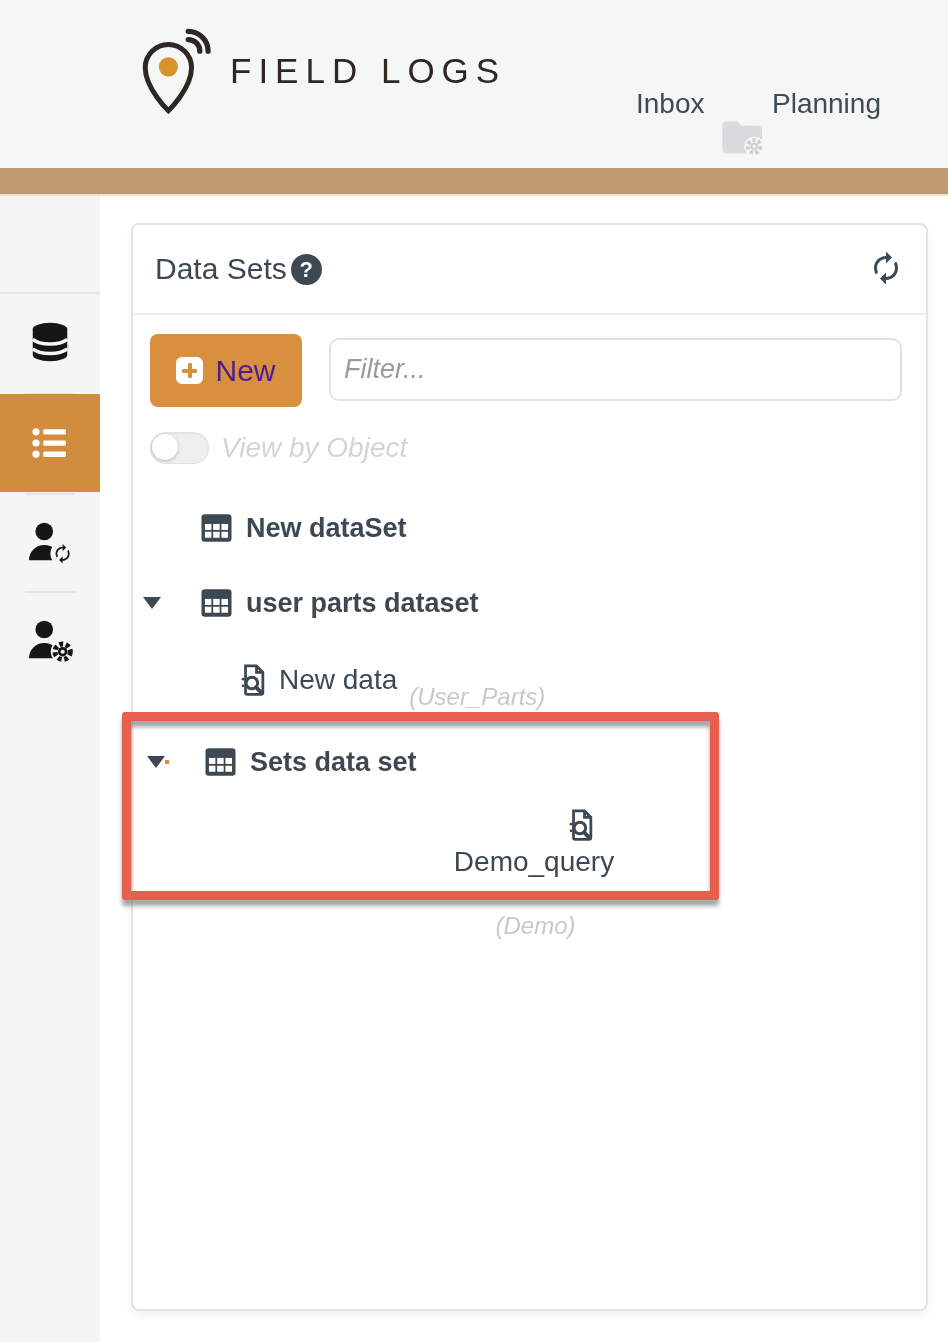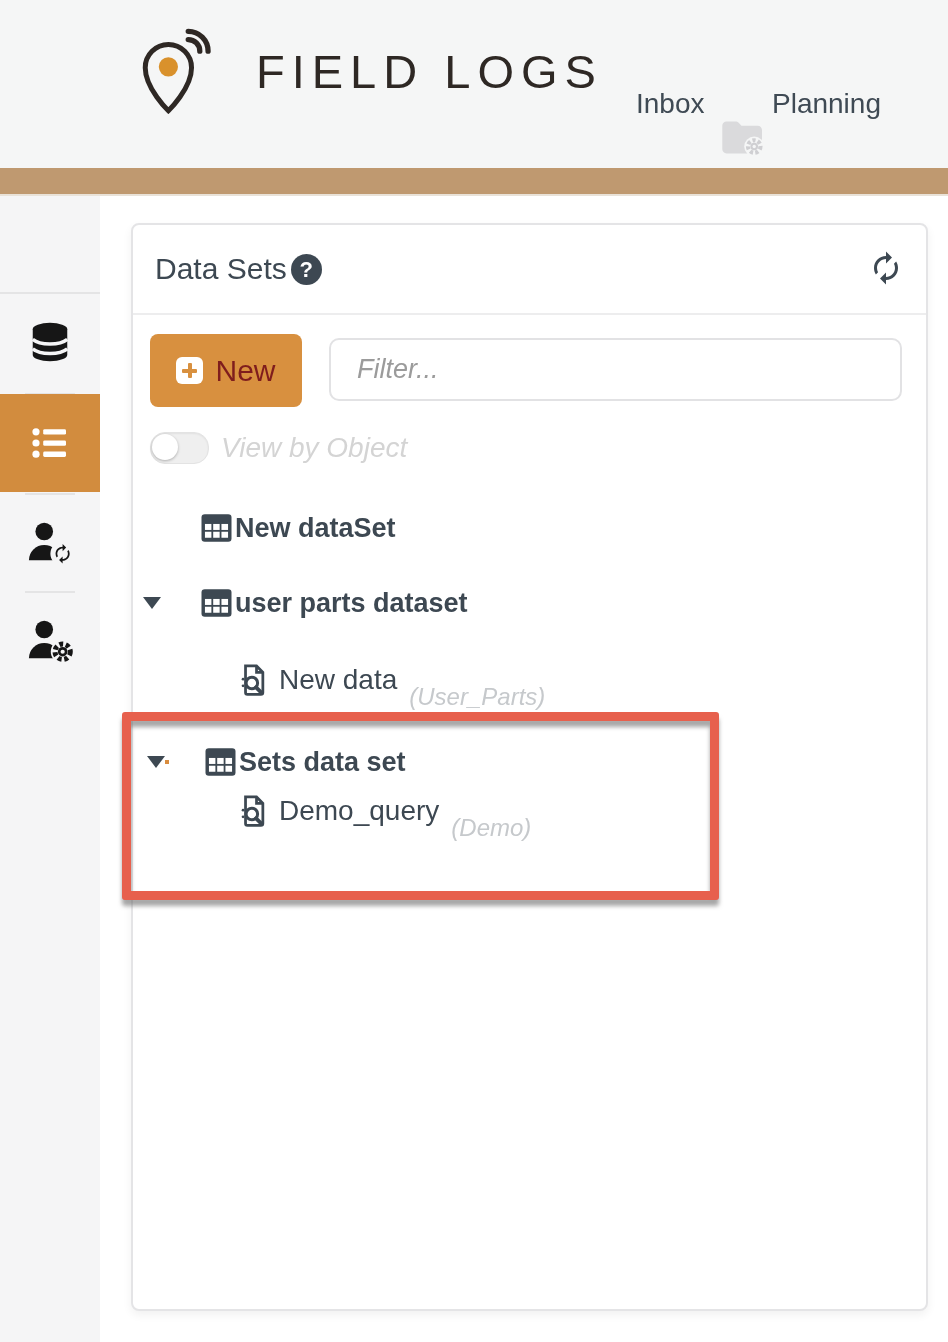--- a/index.html
+++ b/index.html
@@ -4,21 +4,21 @@
 <style>
   html,body{margin:0;padding:0;}
   body{
     width:948px;height:1342px;position:relative;overflow:hidden;
     background:#ffffff;font-family:"Liberation Sans",sans-serif;
     -webkit-font-smoothing:antialiased;
   }
   
   .header{position:absolute;left:0;top:0;width:948px;height:168px;background:#f5f6f6;}
   .brand{position:absolute;left:136px;top:28px;display:flex;align-items:center;gap:16px;cursor:pointer;}
-  .brand-word{font-size:47px;font-weight:300;letter-spacing:7px;color:#2e2824;white-space:nowrap;margin-left:26px;}
+  .brand-word{font-size:35px;font-weight:300;letter-spacing:7px;color:#2e2824;white-space:nowrap;}
   .nav-link{position:absolute;top:52px;font-size:28px;color:#3f4a54;cursor:pointer;margin-top:36px;}
   .nav-inbox{left:636px;}
   .nav-planning{left:772px;}
   .project-row{position:absolute;left:720px;top:118px;display:flex;align-items:center;gap:10px;cursor:pointer;}
   .project-label{font-size:28px;color:#3f4a54;white-space:nowrap;}
   
   .accent-bar{position:absolute;left:0;top:168px;width:948px;height:26px;background:#bf9970;border-bottom:2px solid #e9e2d8;}
   
   .sidebar{position:absolute;left:0;top:196px;width:100px;height:1146px;background:#f5f5f6;}
   .sb-divider{position:absolute;left:0;width:100px;height:0;border-top:2px solid #e4e4e5;}
@@ -29,51 +29,51 @@
   .panel{position:absolute;left:131px;top:223px;width:797px;height:1088px;background:#ffffff;
     border:2px solid #e4e4e6;border-radius:8px;box-shadow:0 4px 10px rgba(0,0,0,.06);box-sizing:border-box;}
   .panel-header{position:absolute;left:0;top:0;right:0;height:88px;border-bottom:2px solid #ededee;}
   .panel-title-wrap{position:absolute;left:22px;top:0;height:88px;display:flex;align-items:center;gap:4px;}
   .panel-title{font-size:30px;color:#3d4852;}
   .help-badge{width:31px;height:31px;border-radius:50%;background:#3d4852;color:#fff;font-size:22px;font-weight:700;
     line-height:31px;text-align:center;cursor:pointer;}
   .refresh-btn{position:absolute;right:22px;top:25px;width:36px;height:36px;cursor:pointer;}
   
   .new-btn{position:absolute;left:17px;top:109px;width:152px;height:73px;background:#d8903f;border:none;border-radius:8px;
-    color:#7f1d1d;font-size:30px;font-family:"Liberation Sans",sans-serif;display:flex;align-items:center;justify-content:center;gap:12px;cursor:pointer;}
+    color:#4c1d95;font-size:30px;font-family:"Liberation Sans",sans-serif;display:flex;align-items:center;justify-content:center;gap:12px;cursor:pointer;}
   .plus-icon{position:relative;width:27px;height:27px;background:#fff;border-radius:6px;flex:none;}
   .plus-icon::before,.plus-icon::after{content:"";position:absolute;background:#d8903f;border-radius:1px;}
   .plus-icon::before{left:6px;top:11.5px;width:15px;height:4px;}
   .plus-icon::after{left:11.5px;top:6px;width:4px;height:15px;}
   .filter-input{position:absolute;left:196px;top:113px;width:573px;height:63px;box-sizing:border-box;
-    border:2px solid #e2e2e4;border-radius:10px;padding:0 26px;font-size:27px;color:#a16207;
+    border:2px solid #e2e2e4;border-radius:10px;padding:0 13px;font-size:27px;color:#a16207;
     font-family:"Liberation Sans",sans-serif;outline:none;}
   .filter-input::placeholder{font-style:italic;color:#9b9b9b;}
   
   .toggle-row{position:absolute;left:17px;top:207px;display:flex;align-items:center;gap:12px;}
   .toggle{position:relative;width:57px;height:30px;border-radius:15px;background:#efefef;border:1px solid #e3e3e3;
     box-shadow:inset 0 1px 2px rgba(0,0,0,.06);cursor:pointer;flex:none;}
   .toggle-knob{position:absolute;left:1px;top:1px;width:26px;height:26px;border-radius:50%;background:#fff;
     box-shadow:0 1px 3px rgba(0,0,0,.28);}
   .toggle-label{font-size:28px;font-style:italic;color:#d4d4d4;}
   
   .tree-row{position:absolute;left:0;right:0;height:76px;display:flex;align-items:center;cursor:pointer;}
   .caret{width:0;height:0;border-left:9px solid transparent;border-right:9px solid transparent;
     border-top:12px solid #3d4852;margin-left:10px;flex:none;cursor:pointer;}
   .ds-icon{margin-left:65px;flex:none;}
   .caret + .ds-icon{margin-left:37px;}
-  .ds-label{font-size:27px;font-weight:700;color:#3d4852;white-space:nowrap;}
+  .ds-label{margin-left:11px;font-size:27px;font-weight:700;color:#3d4852;white-space:nowrap;}
   .q-icon{margin-left:104px;flex:none;}
   .q-label{margin-left:9px;font-size:28px;color:#3d4852;white-space:nowrap;}
   .q-hint{margin-left:12px;font-size:24px;font-style:italic;color:#c6c9cc;white-space:nowrap;margin-top:34px;}
   .row-1{top:265px;}
   .row-2{top:340px;}
   .row-3{top:417px;}
   .row-4{top:500px;height:74px;}
-  .row-5{top:548px;}
+  .row-5{top:579px;flex-direction:column;}
   .selected-box{position:absolute;left:32px;right:0;top:0;bottom:0;background:#fffdf4;
     border:2px solid #d98c3e;box-sizing:border-box;}
   .row-4 > *{position:relative;z-index:1;}
   
   .annotation-box{position:absolute;left:122px;top:712px;width:597px;height:188px;box-sizing:border-box;
     border:9px solid #e7604d;border-radius:3px;
     filter:drop-shadow(0 6px 2px rgba(95,95,95,.55));pointer-events:none;z-index:50;}
   svg{display:block;}
 </style>
 </head>

